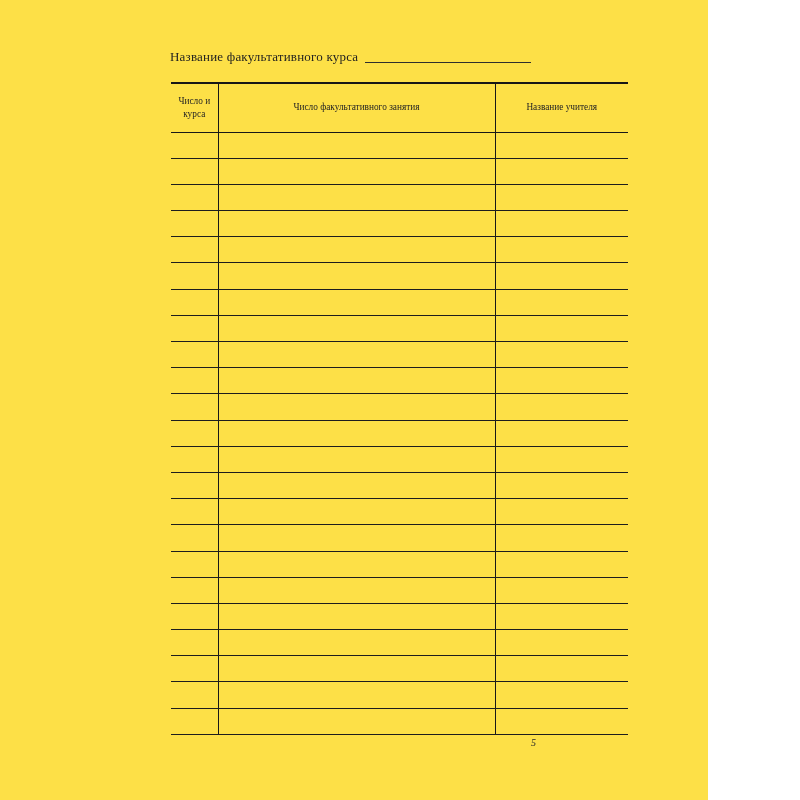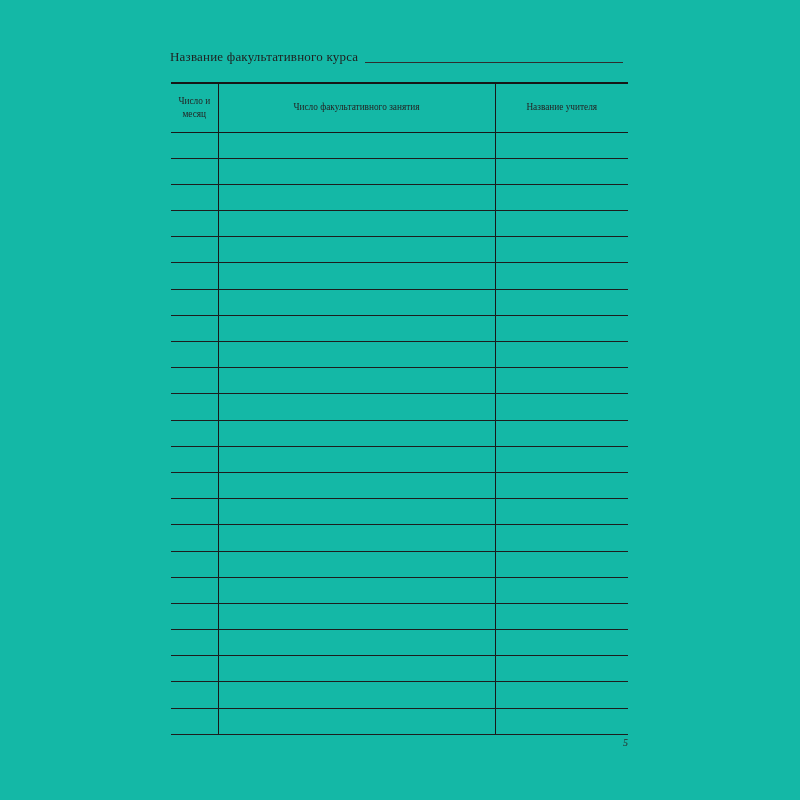--- a/index.html
+++ b/index.html
@@ -10,23 +10,23 @@
   body {
     width: 800px;
     height: 800px;
     font-family: "Liberation Serif", serif;
     color: #1f1f1f;
     position: relative;
   }
   .sheet {
     position: absolute;
     left: 0; top: 0;
-    width: 800px;
+    width: 708px;
     height: 800px;
-    background: #14b8a6;
+    background: #fde047;
   }
   
   .title-row {
     position: absolute;
     left: 170px;
     right: 177px;
     top: 48px;
     display: flex;
     align-items: flex-end;
     font-size: 13px;
@@ -109,21 +109,21 @@
   </div>
 
   <table class="journal-table">
     <colgroup>
       <col class="c-date">
       <col class="c-topic">
       <col class="c-notes">
     </colgroup>
     <thead>
       <tr>
-        <th>Число и месяц</th>
+        <th>Число и курса</th>
         <th>Число факультативного занятия</th>
         <th>Название учителя</th>
       </tr>
     </thead>
     <tbody>
         <tr>
           <td></td>
           <td></td>
           <td></td>
         </tr>

